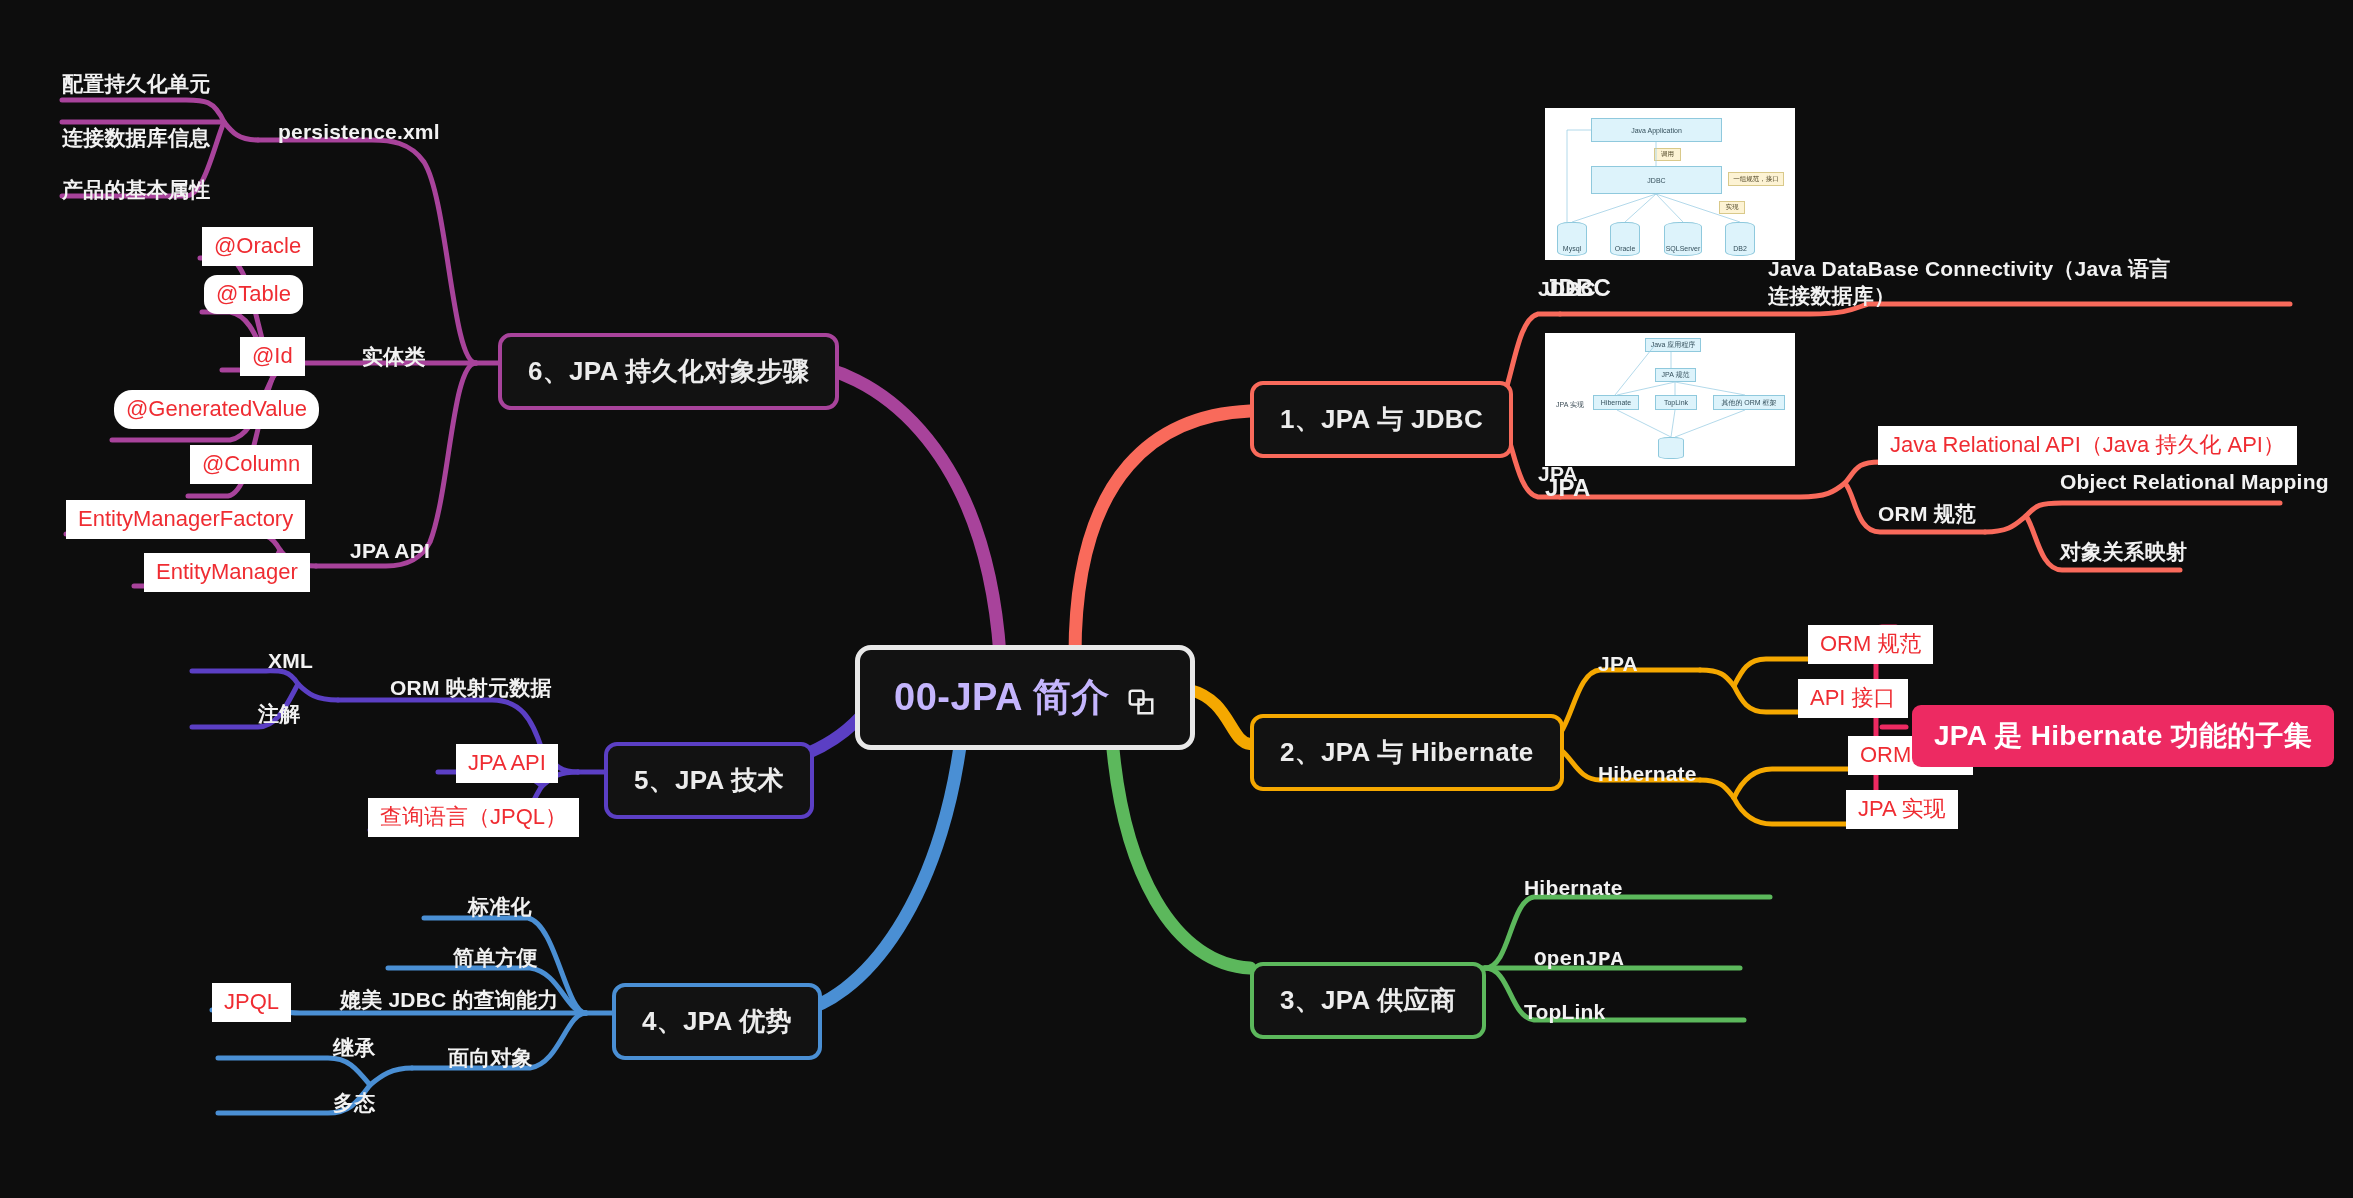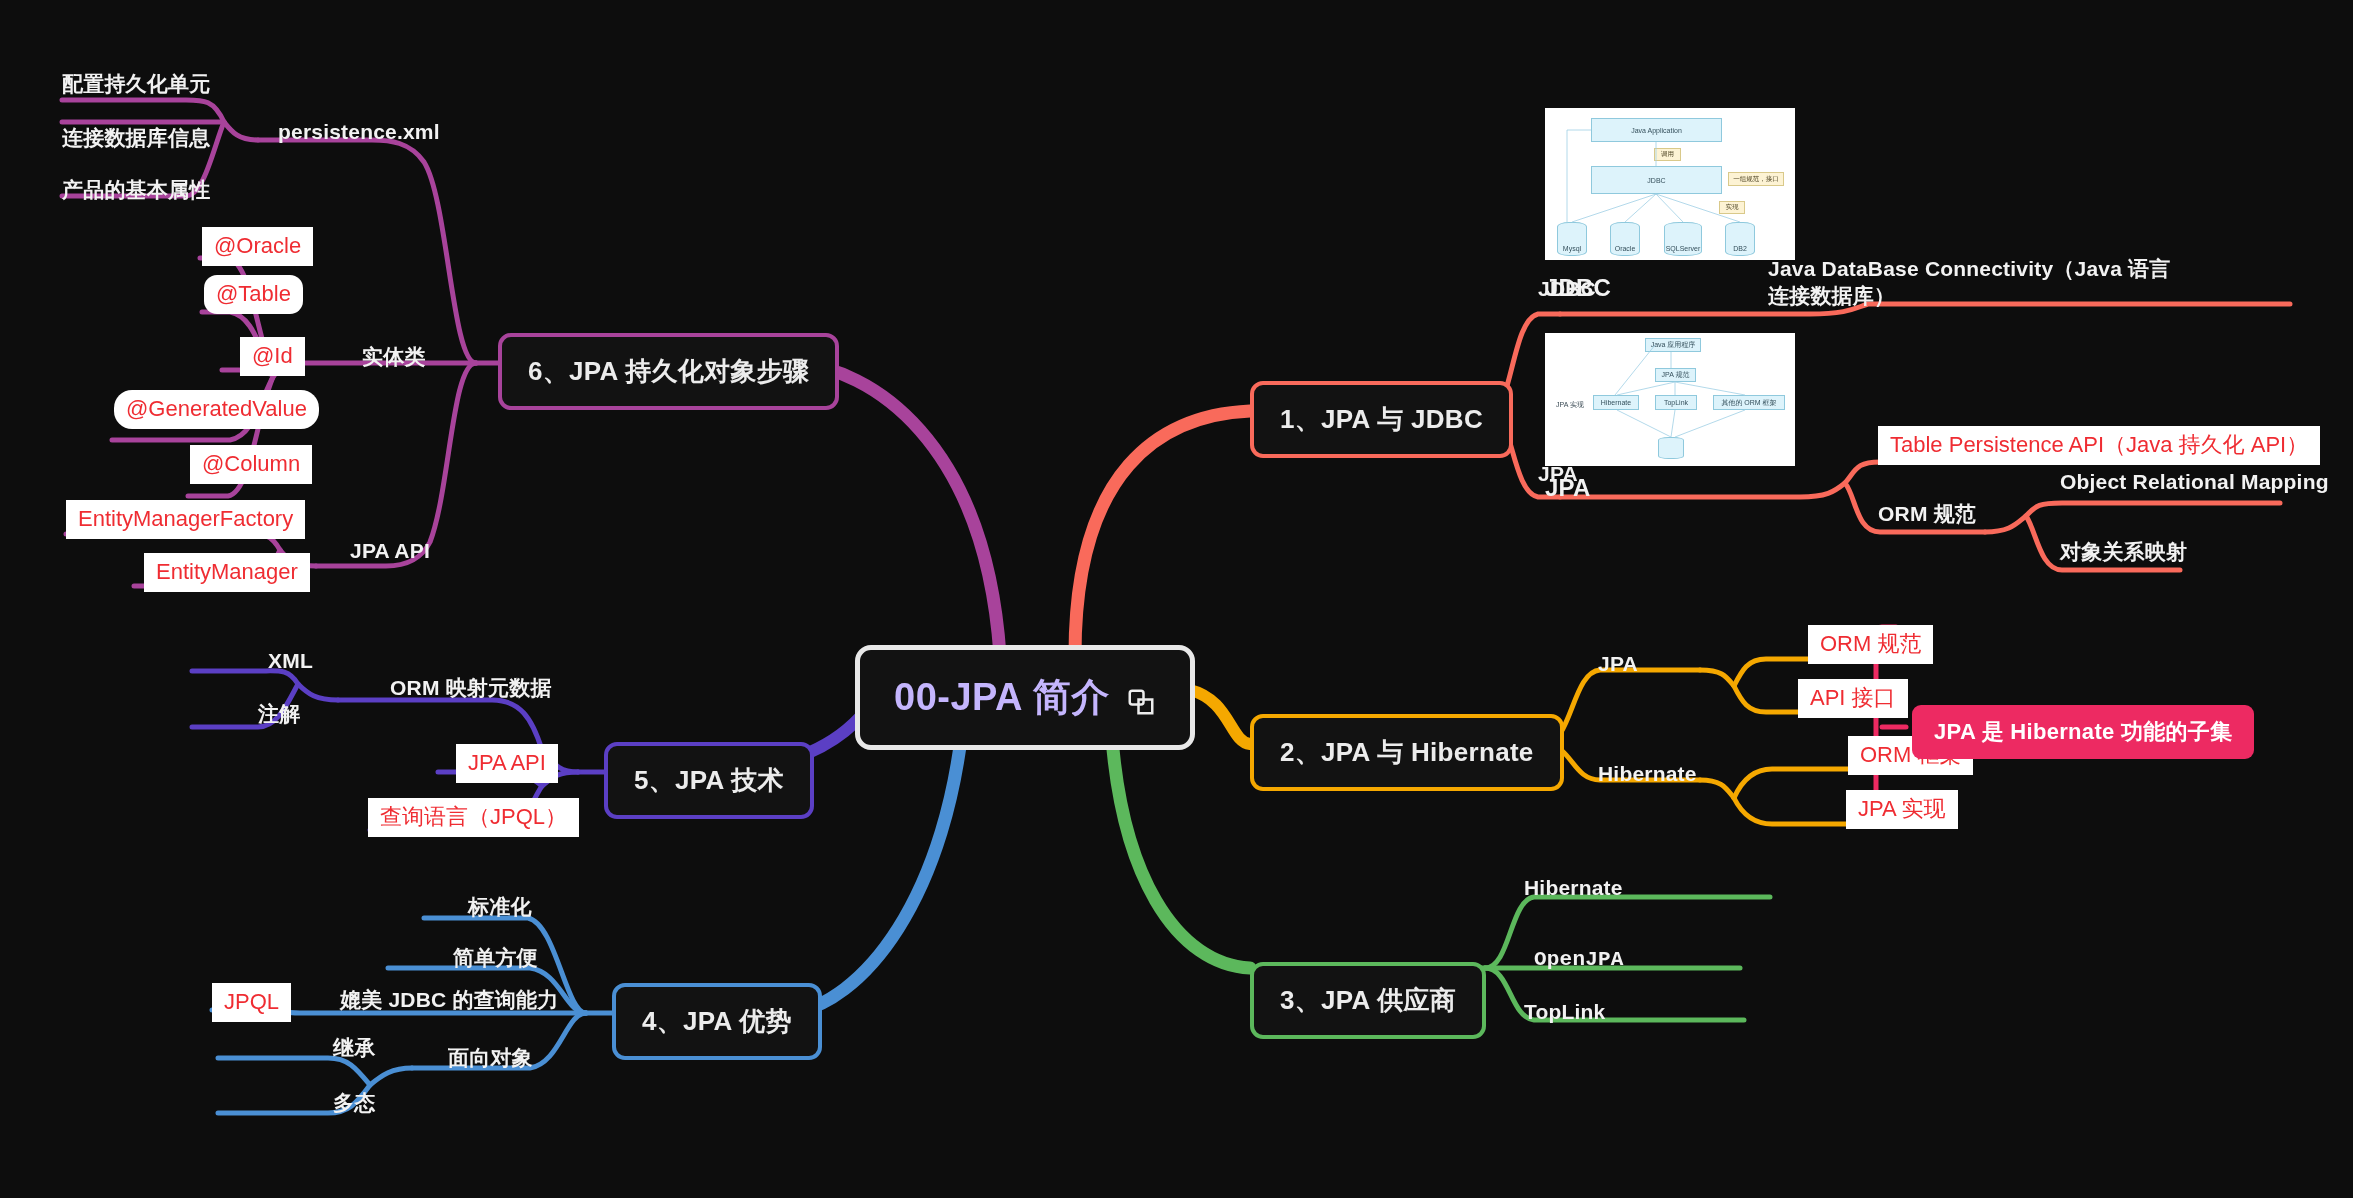--- a/index.html
+++ b/index.html
@@ -60,21 +60,21 @@
     font-size: 22px;
     padding: 5px 12px 6px 12px;
     line-height: 1.25;
     font-weight: normal;
   }
 
   
   .badge {
     background: #ed2a62;
     color: #ffffff;
-    font-size: 22px;
+    font-size: 28px;
     font-weight: bold;
     border-radius: 9px;
     padding: 12px 22px;
     letter-spacing: .3px;
   }
 
   
   .diagram {
     position:absolute;
     background:#ffffff;
@@ -227,21 +227,21 @@
   </div>
 
   <div class="node b1" style="left:1250px; top:381px; border-color:#f96a5b;">1、JPA 与 JDBC</div>
 
   <div class="node leaf" style="left:1538px; top:275px;">JDBC</div>
 
   <div class="node leaf wrap" style="left:1768px; top:255px; width:420px;">Java DataBase Connectivity（Java 语言连接数据库）</div>
 
   <div class="node leaf" style="left:1538px; top:460px;">JPA</div>
 
-  <div class="node chip" style="left:1878px; top:426px;">Table Persistence API（Java 持久化 API）</div>
+  <div class="node chip" style="left:1878px; top:426px;">Java Relational API（Java 持久化 API）</div>
 
   <div class="node leaf" style="left:1878px; top:500px;">ORM 规范</div>
 
   <div class="node leaf" style="left:2060px; top:468px;">Object Relational Mapping</div>
 
   <div class="node leaf" style="left:2060px; top:538px;">对象关系映射</div>
 
   <div class="diagram" style="left:1545px; top:108px; width:250px; height:152px;">
     <div class="dg-box" style="left:46px; top:10px; width:131px; height:24px;">Java Application</div>
     <div class="dg-tag" style="left:109px; top:40px; width:27px; height:13px;">调用</div>

